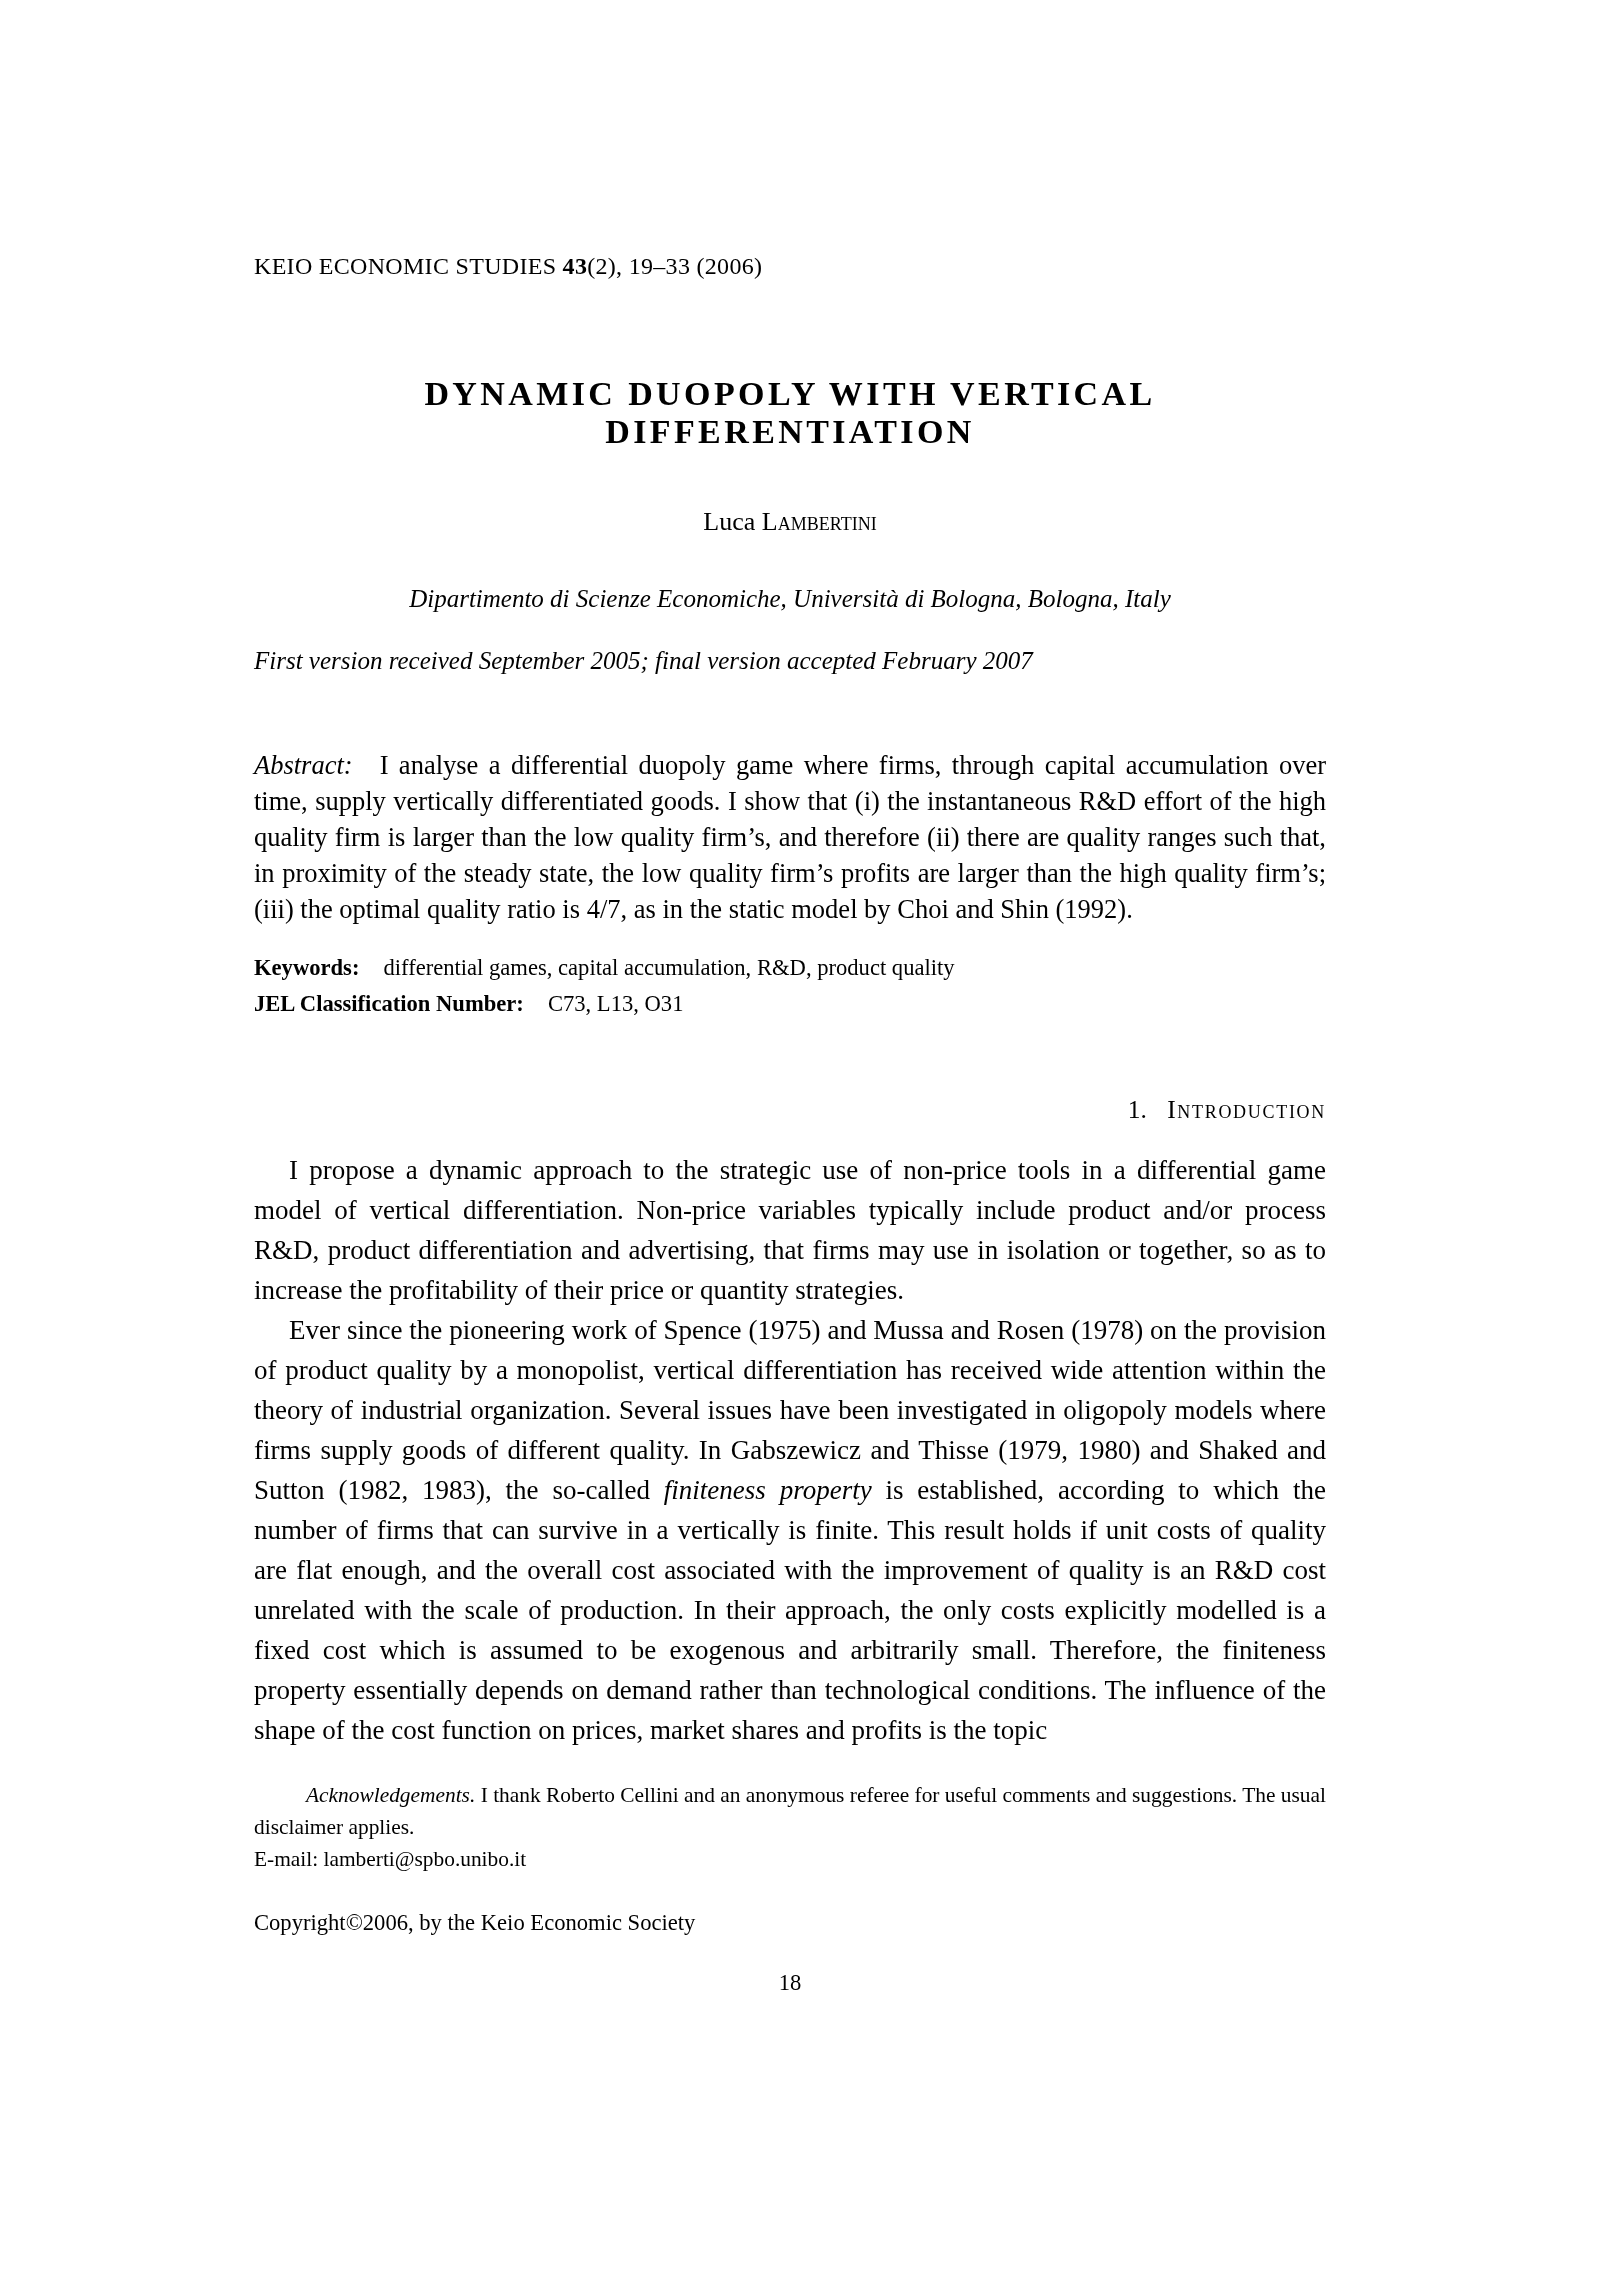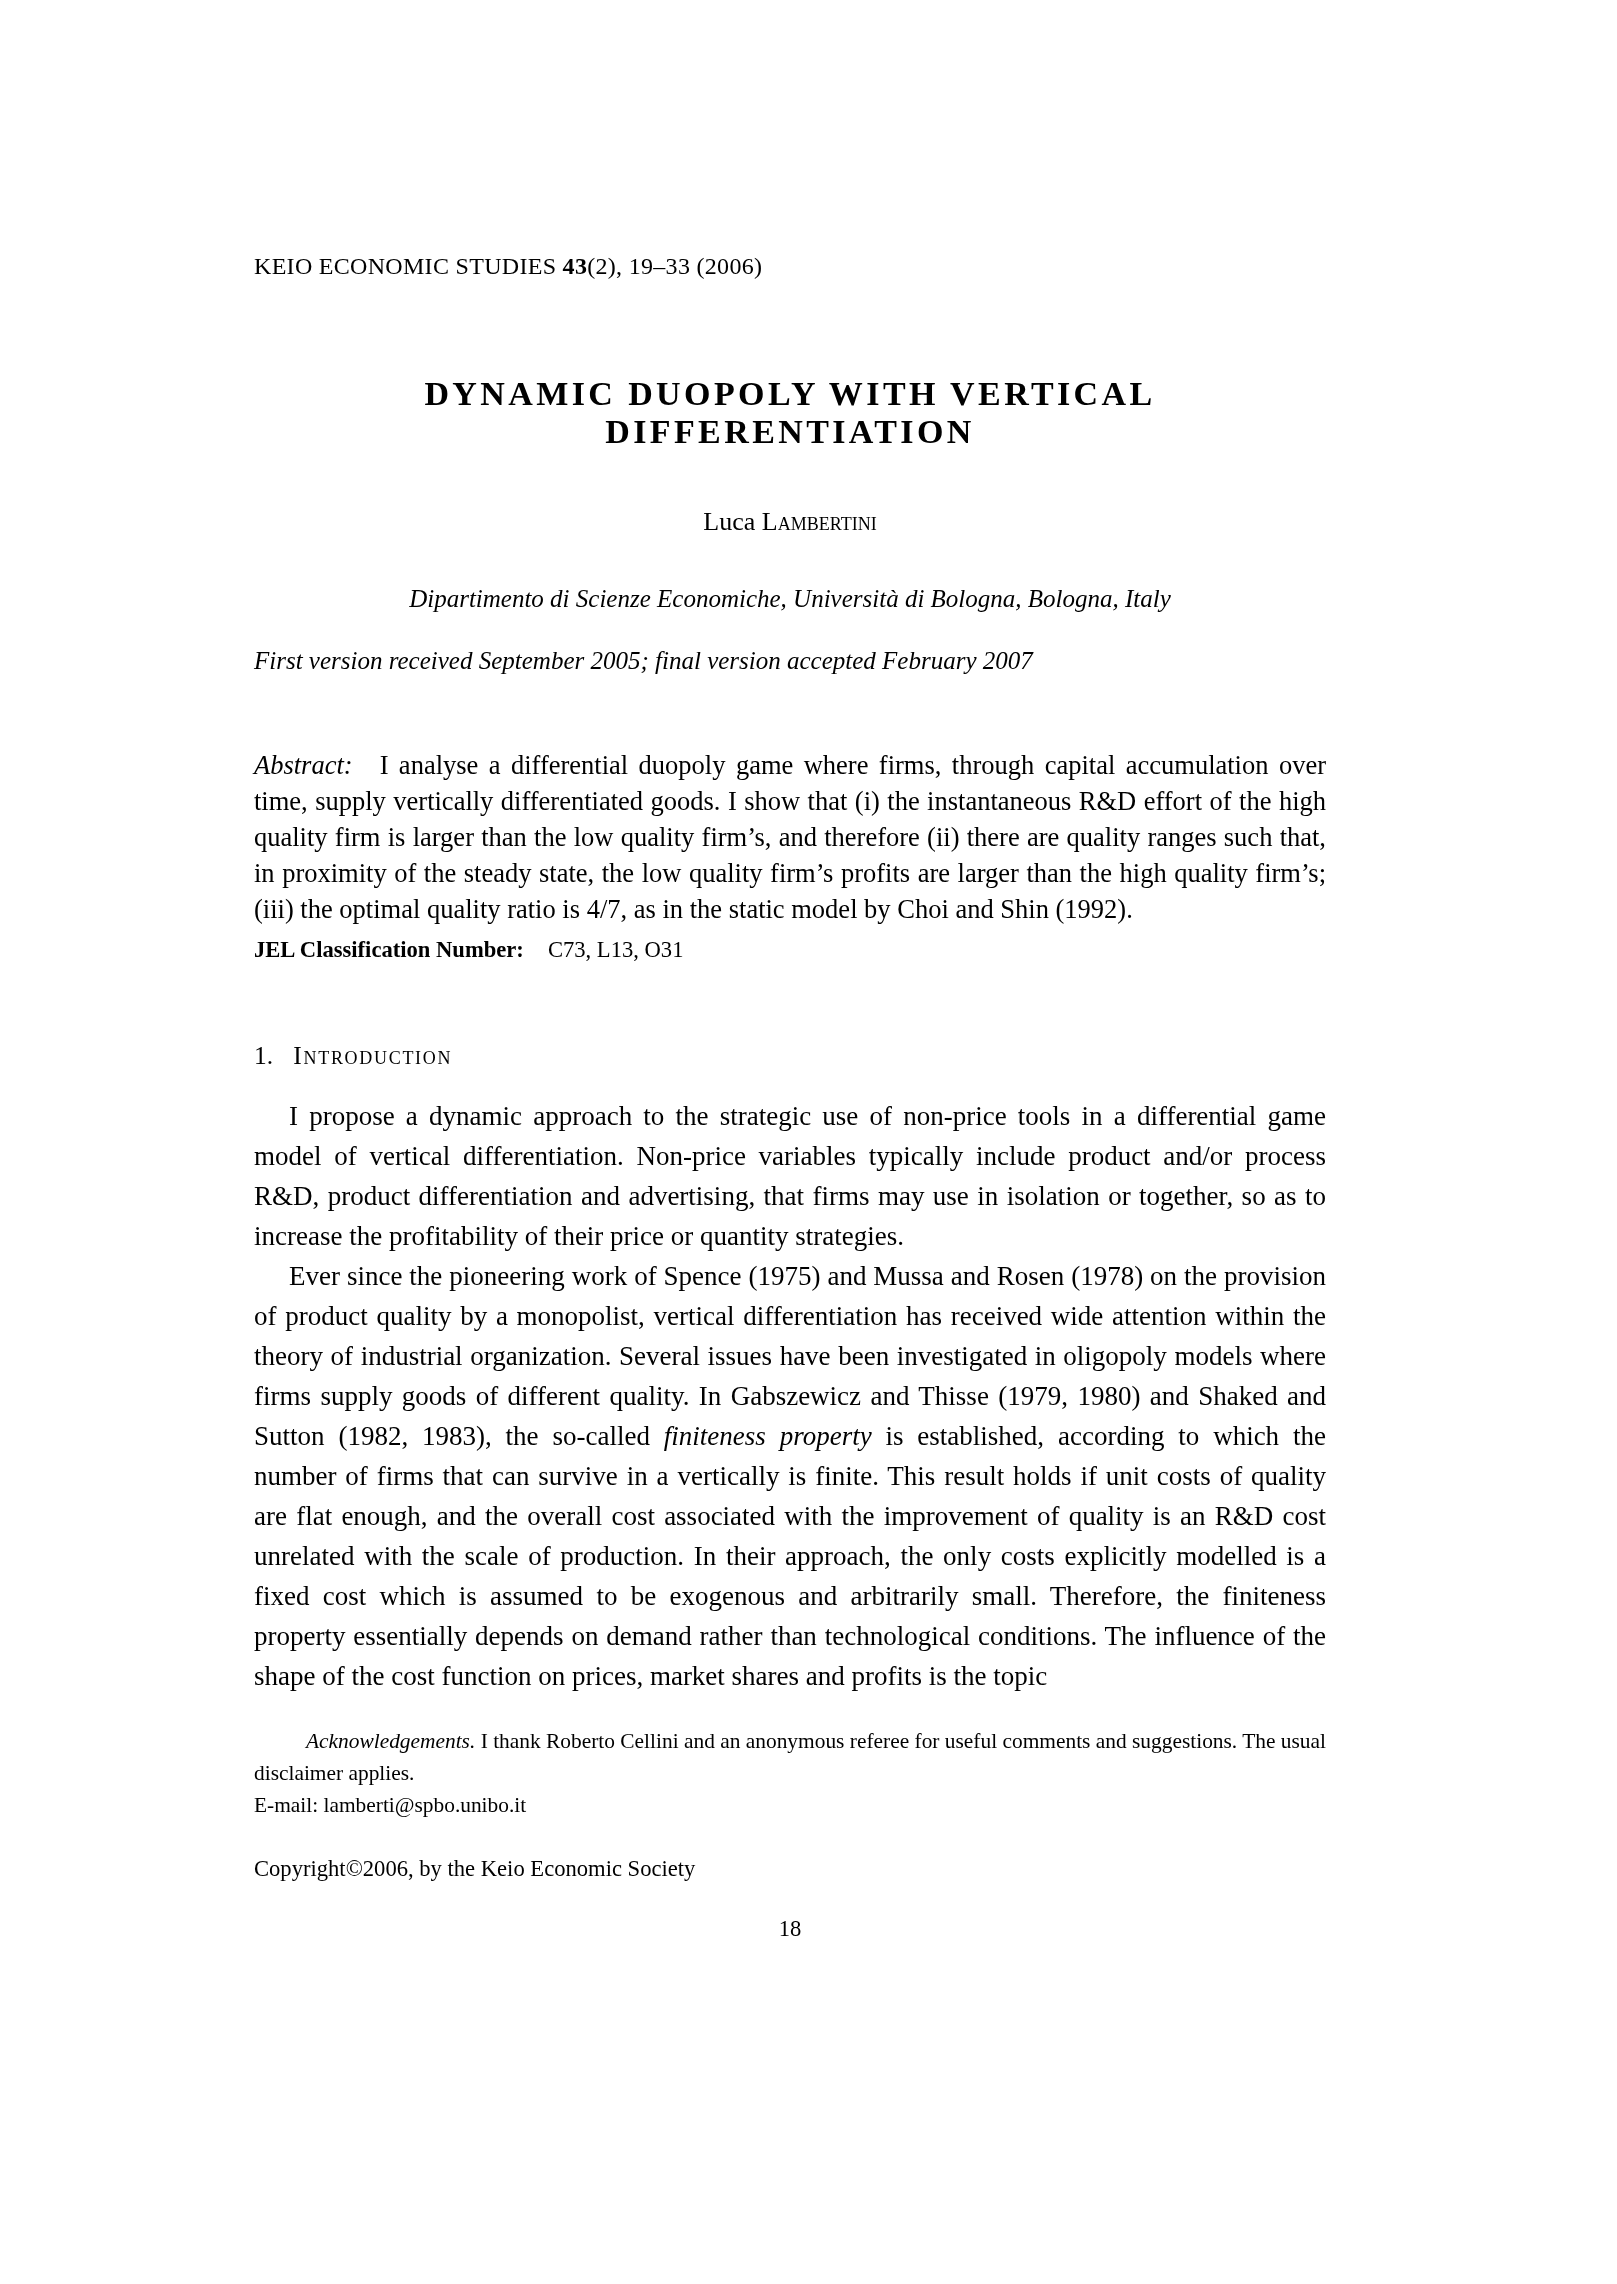--- a/index.html
+++ b/index.html
@@ -64,21 +64,21 @@
     font-size: 22.6px;
     margin-top: 28px;
   }
   .meta .label {
     font-weight: bold;
     margin-right: 24px;
   }
   .meta.jel { margin-top: 10px; }
   .section-heading {
     font-size: 25.4px;
-    text-align: left;
+    text-align: right;
     margin-top: 78px;
   }
   .section-heading .num { margin-right: 20.3px; }
   .section-heading .sc { letter-spacing: 1.7px; }
   .bodytext {
     font-size: 27px;
     line-height: 40px;
     text-align: justify;
     margin-top: 26px;
   }
@@ -115,20 +115,21 @@
   <h1 class="title">DYNAMIC DUOPOLY WITH VERTICAL DIFFERENTIATION</h1>
 
   <div class="author"><span>Luca</span> <span class="sc">Lambertini</span></div>
 
   <div class="affiliation">Dipartimento di Scienze Economiche, Università di Bologna, Bologna, Italy</div>
 
   <div class="received">First version received September 2005; final version accepted February 2007</div>
 
   <div class="abstract"><span class="label">Abstract:</span><span>I analyse a differential duopoly game where firms, through capital accumulation over time, supply vertically differentiated goods. I show that (i) the instantaneous R&amp;D effort of the high quality firm is larger than the low quality firm’s, and therefore (ii) there are quality ranges such that, in proximity of the steady state, the low quality firm’s profits are larger than the high quality firm’s; (iii) the optimal quality ratio is 4/7, as in the static model by Choi and Shin (1992).</span></div>
 
+  <div class="meta"><span class="label">Keywords:</span><span>differential games, capital accumulation, R&amp;D, product quality</span></div>
 
   <div class="meta jel"><span class="label">JEL Classification Number:</span><span>C73, L13, O31</span></div>
 
   <div class="section-heading"><span class="num">1.</span><span class="sc">Introduction</span></div>
 
   <div class="bodytext">
     <p><span>I propose a dynamic approach to the strategic use of non-price tools in a differential game model of vertical differentiation. Non-price variables typically include product and/or process R&amp;D, product differentiation and advertising, that firms may use in isolation or together, so as to increase the profitability of their price or quantity strategies.</span></p>
     <p><span>Ever since the pioneering work of Spence (1975) and Mussa and Rosen (1978) on the provision of product quality by a monopolist, vertical differentiation has received wide attention within the theory of industrial organization. Several issues have been investigated in oligopoly models where firms supply goods of different quality. In Gabszewicz and Thisse (1979, 1980) and Shaked and Sutton (1982, 1983), the so-called </span><span class="italic">finiteness property</span><span> is established, according to which the number of firms that can survive in a vertically is finite. This result holds if unit costs of quality are flat enough, and the overall cost associated with the improvement of quality is an R&amp;D cost unrelated with the scale of production. In their approach, the only costs explicitly modelled is a fixed cost which is assumed to be exogenous and arbitrarily small. Therefore, the finiteness property essentially depends on demand rather than technological conditions. The influence of the shape of the cost function on prices, market shares and profits is the topic</span></p>
   </div>
 

